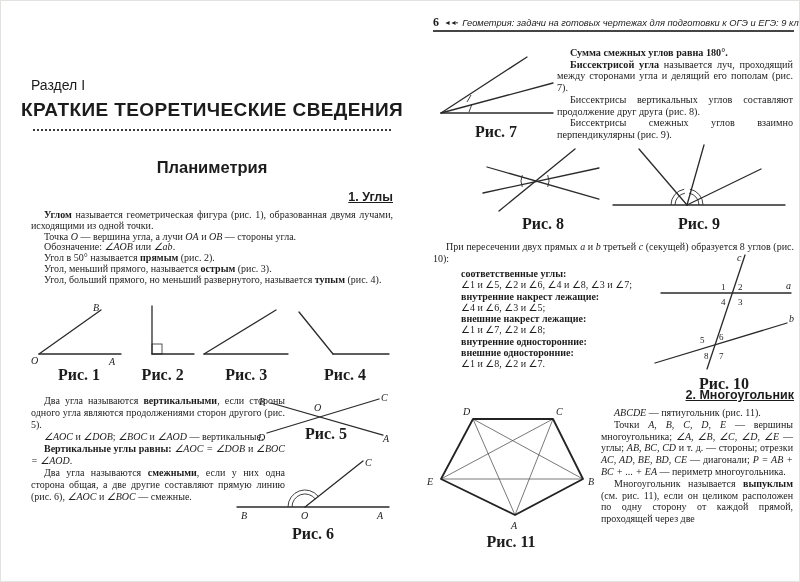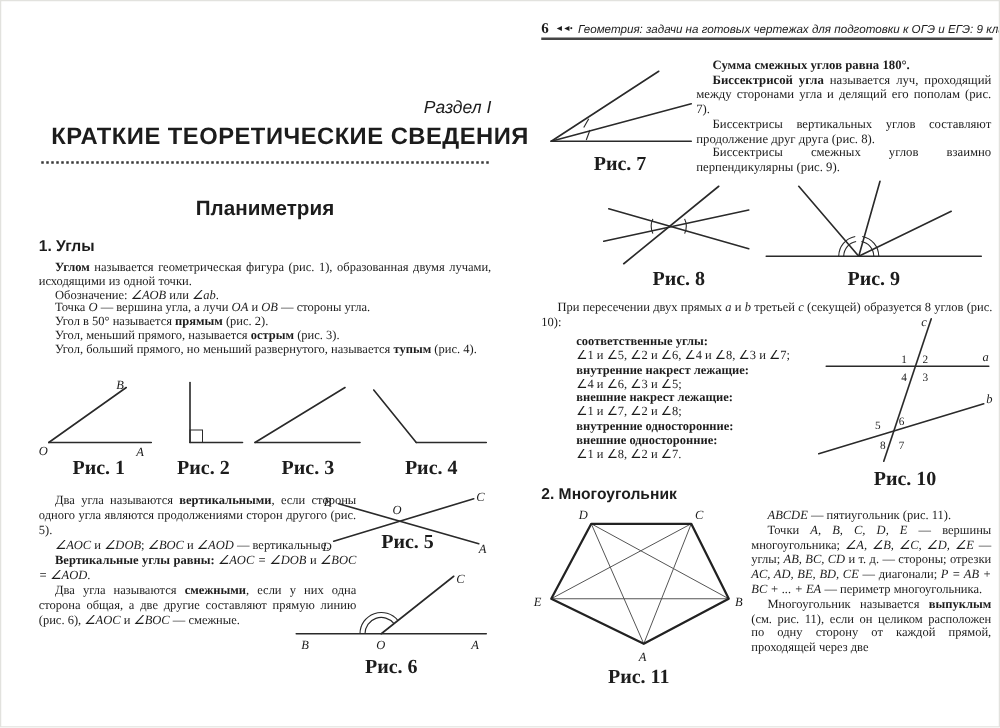--- a/index.html
+++ b/index.html
@@ -1,25 +1,25 @@
 <!DOCTYPE html>
 <html><head>
 <meta charset="utf-8">
 <style>
   html,body{margin:0;padding:0;background:#f6f6f4;}
   #spread{position:relative;width:800px;height:582px;background:#ffffff;
           border:1px solid #e2e2de;box-sizing:border-box;overflow:hidden;
           font-family:"Liberation Serif",serif;color:#1c1c1c;}
   .abs{position:absolute;}
   
-  .section-label{font-family:"Liberation Sans",sans-serif;font-style:italic;font-size:14px;text-align:right;}
+  .section-label{font-family:"Liberation Sans",sans-serif;font-size:14px;text-align:left;}
   .section-title{font-family:"Liberation Sans",sans-serif;font-weight:bold;font-size:19px;letter-spacing:.4px;text-align:center;}
   .dotted-rule{border-bottom:2px dotted #3a3a3a;height:0;}
   .chapter-title{font-family:"Liberation Sans",sans-serif;font-weight:bold;font-size:16.5px;text-align:center;}
-  .subsection-title{font-family:"Liberation Sans",sans-serif;font-weight:bold;font-size:12.5px;text-align:left;}
+  .subsection-title{font-family:"Liberation Sans",sans-serif;font-weight:bold;font-size:12.5px;text-align:right;text-decoration:underline;}
   
   .textblock{text-align:justify;}
   .para{text-indent:13px;margin:0;}
   .t-left{font-size:10px;line-height:10.8px;}
   .t-vert{font-size:10px;line-height:12px;}
   .t-bis{font-size:10.2px;line-height:11.7px;}
   .t-int{font-size:10px;line-height:11.5px;}
   .t-poly{font-size:10px;line-height:11.8px;}
   
   .pair-head{font-weight:bold;font-size:10px;line-height:11.3px;}
@@ -41,29 +41,29 @@
   .run-orn{font-size:7px;letter-spacing:-1px;position:relative;top:-1px;}
   .run-title{font-family:"Liberation Sans",sans-serif;font-style:italic;font-size:9.3px;white-space:nowrap;}
   .head-rule{background:#454545;height:2.4px;}
 </style>
 </head>
 <body>
 
 <div id="spread">
 
   <div class="abs section-label" style="left:30px;top:76px;width:362px;">Раздел I</div>
-  <div class="abs section-title" style="left:18px;top:98px;width:386px;margin-left:20px;">КРАТКИЕ ТЕОРЕТИЧЕСКИЕ СВЕДЕНИЯ</div>
+  <div class="abs section-title" style="left:18px;top:98px;width:386px;">КРАТКИЕ ТЕОРЕТИЧЕСКИЕ СВЕДЕНИЯ</div>
   <div class="abs dotted-rule" style="left:32px;top:128px;width:358px;"></div>
   <div class="abs chapter-title" style="left:30px;top:157px;width:362px;">Планиметрия</div>
   <div class="abs subsection-title" style="left:30px;top:189px;width:362px;">1. Углы</div>
 
   <div class="abs textblock t-left" style="left:30px;top:209px;width:362px;">
     <p class="para"><span style="font-weight: bold;">Углом</span><span> называется геометрическая фигура (рис. 1), образованная двумя лучами, исходящими из одной точки.</span></p>
+    <p class="para"><span>Точка </span><span style="font-style: italic;">O</span><span> — вершина угла, а лучи </span><span style="font-style: italic;">OA</span><span> и </span><span style="font-style: italic;">OB</span><span> — стороны угла.</span></p>
     <p class="para"><span>Обозначение: </span><span style="font-style: italic;">∠AOB</span><span> или </span><span style="font-style: italic;">∠ab</span><span>.</span></p>
-    <p class="para"><span>Точка </span><span style="font-style: italic;">O</span><span> — вершина угла, а лучи </span><span style="font-style: italic;">OA</span><span> и </span><span style="font-style: italic;">OB</span><span> — стороны угла.</span></p>
     <p class="para"><span>Угол в 50° называется </span><span style="font-weight: bold;">прямым</span><span> (рис. 2).</span></p>
     <p class="para"><span>Угол, меньший прямого, называется </span><span style="font-weight: bold;">острым</span><span> (рис. 3).</span></p>
     <p class="para"><span>Угол, больший прямого, но меньший развернутого, называется </span><span style="font-weight: bold;">тупым</span><span> (рис. 4).</span></p>
   </div>
 
   <div class="abs figrow" style="left:30px;top:301px;width:362px;">
     <div class="figcell">
       <svg width="96" height="64" viewBox="0 0 96 64">
         <line class="ln" x1="8" y1="52" x2="90" y2="52"></line>
         <line class="ln" x1="8" y1="52" x2="70" y2="8"></line>

